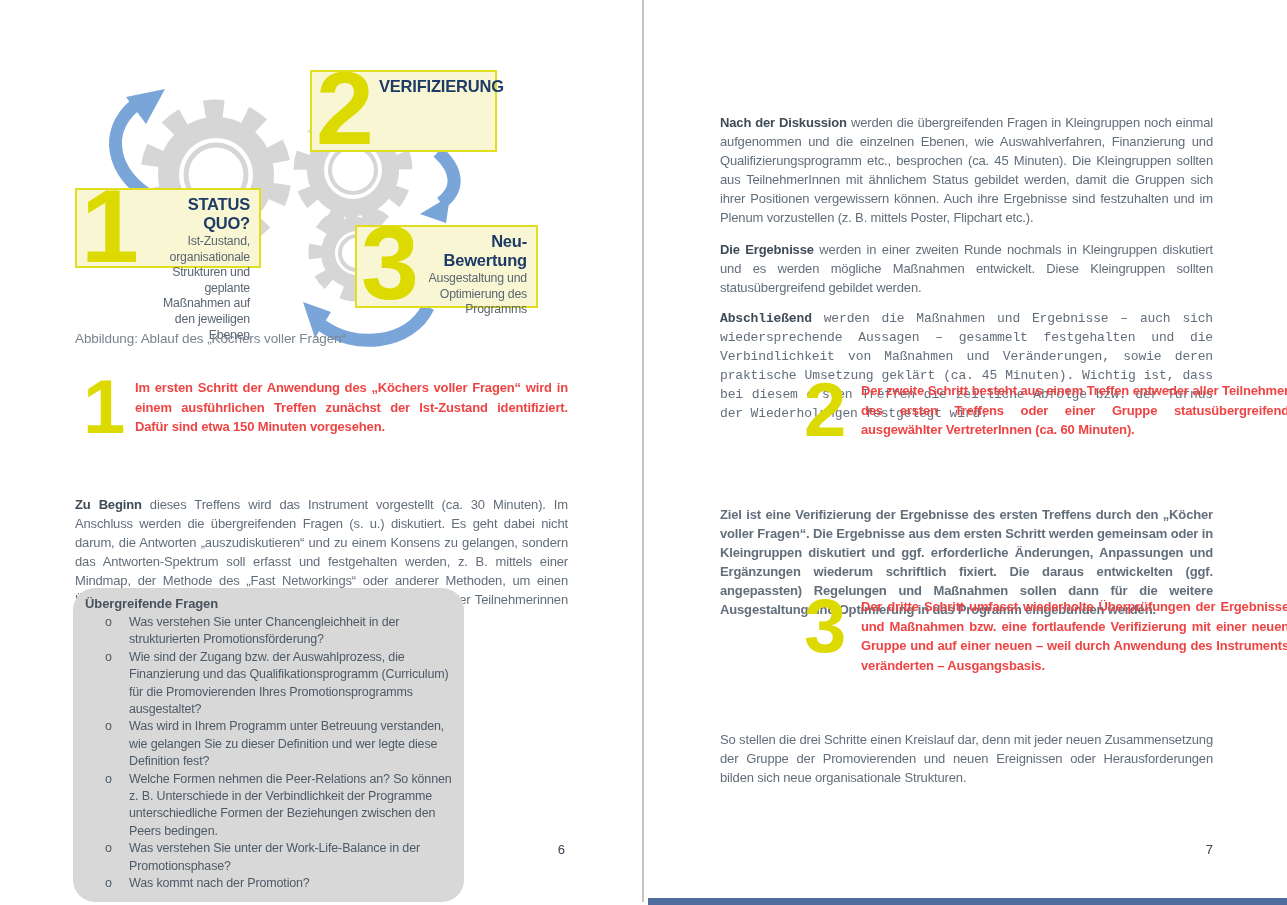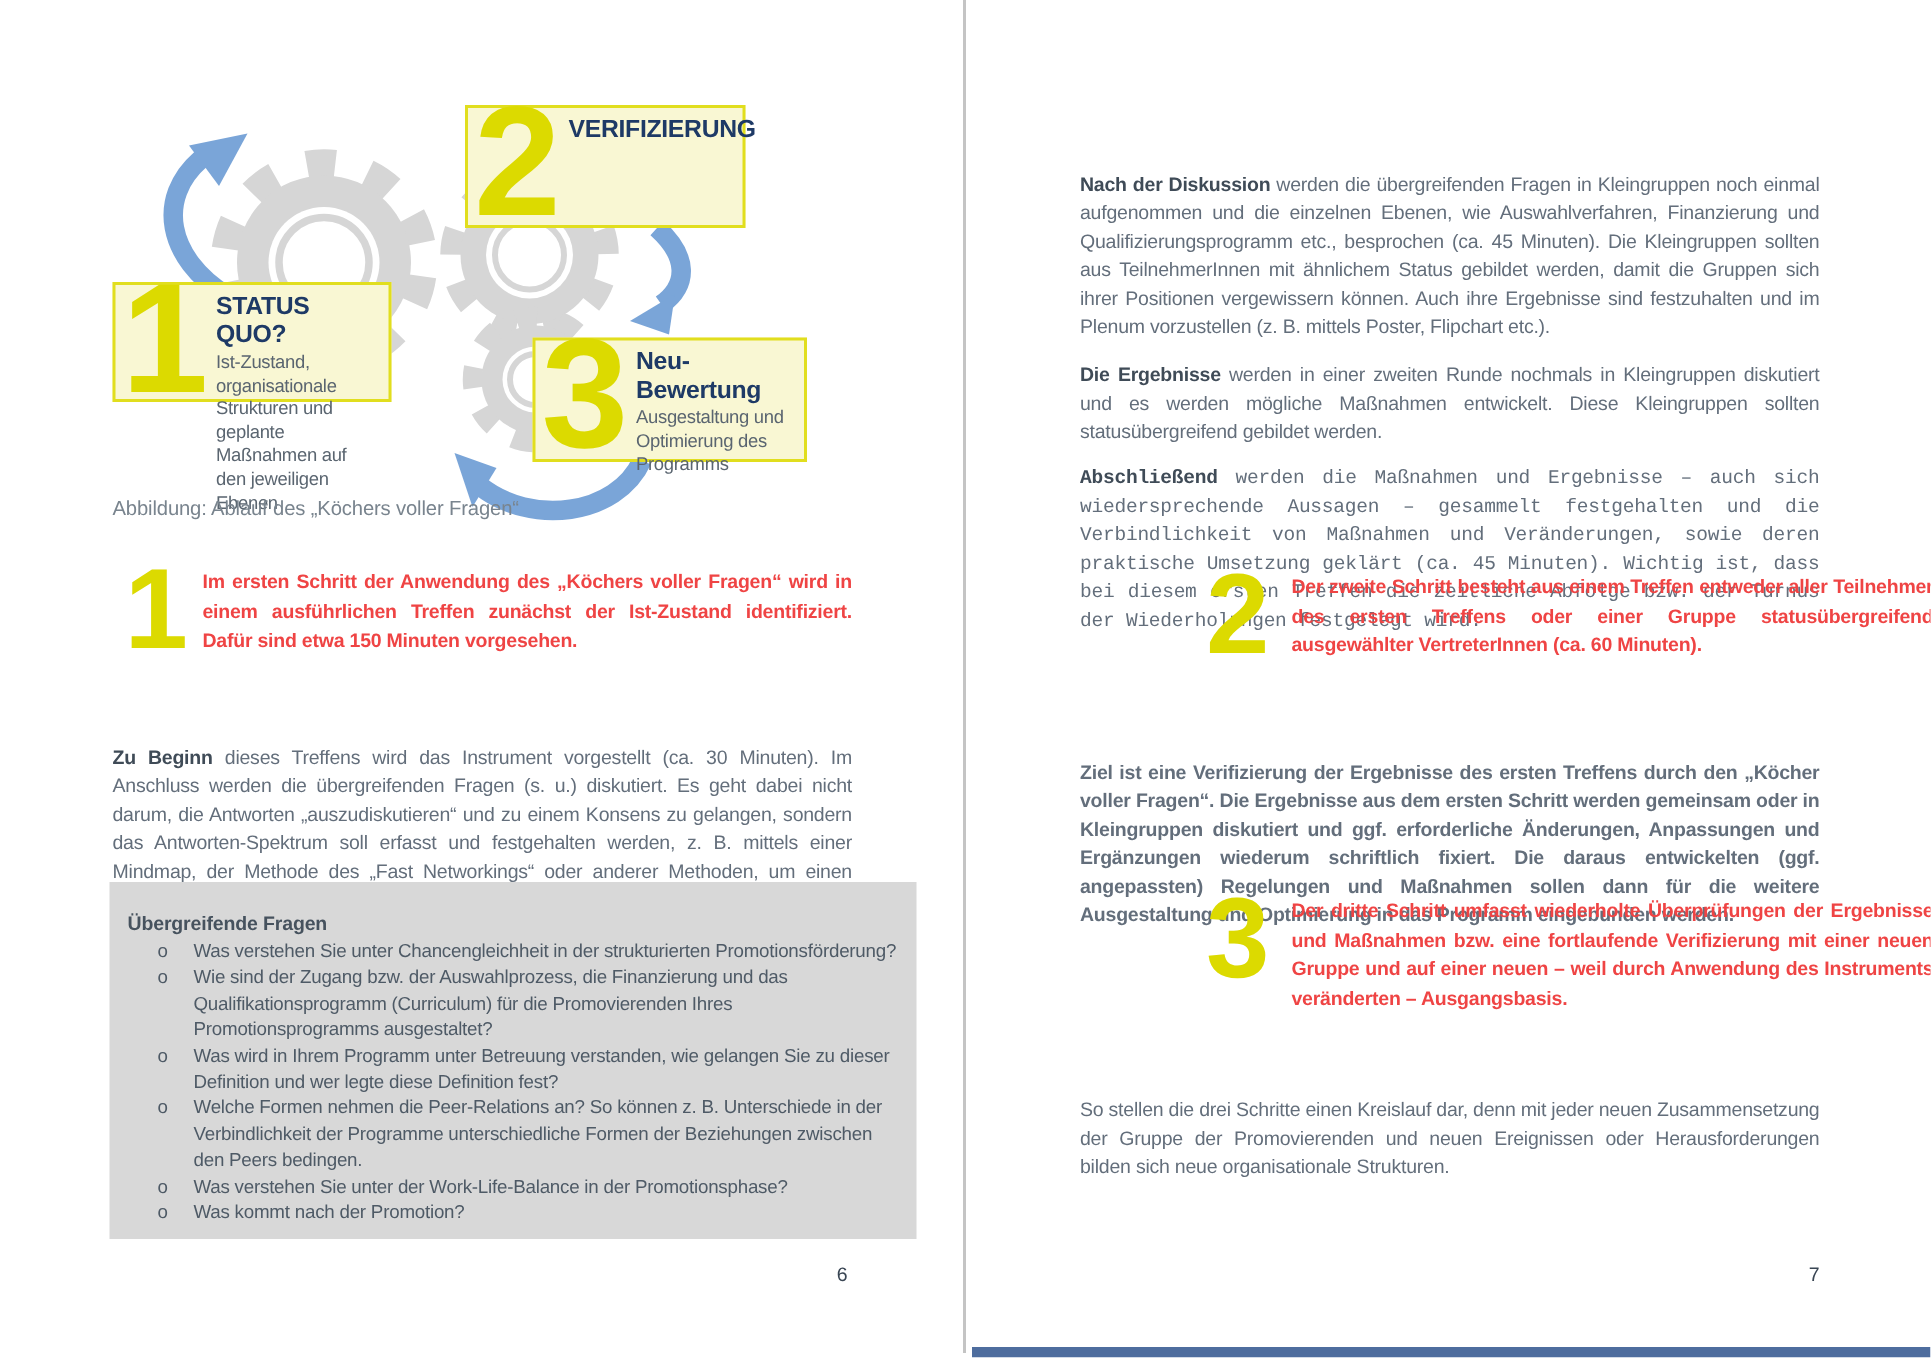--- a/index.html
+++ b/index.html
@@ -21,21 +21,21 @@
   .diagram svg { position:absolute; left:0; top:0; }
   .dbox {
     position:absolute; background:#f9f7d3; border:2px solid #e1de1e;
     padding:5px 9px 4px 9px;
   }
   .dnum {
     position:absolute; left:4px; top:-6px;
     font-size:104px; line-height:0.82; font-weight:bold; color:#dcda00;
     letter-spacing:-4px;
   }
-  .dbody { margin-left:58px; text-align:left; }
+  .dbody { margin-left:58px; text-align:right; }
   .dtitle { font-size:16.5px; font-weight:bold; color:#1e3a66; letter-spacing:-0.2px; margin-bottom:1px; }
   .dtext  { font-size:12.3px; line-height:15.6px; color:#5a6570; letter-spacing:-0.2px; }
   .box1 { left:75px;  top:188px; width:186px; height:80px; }
   .box2 { left:310px; top:70px;  width:187px; height:82px; }
   .box3 { left:355px; top:225px; width:183px; height:83px; }
   .fig-caption {
     position:absolute; left:75px; top:331px;
     font-size:13.5px; color:#79848e; letter-spacing:-0.1px;
   }
 
@@ -51,22 +51,22 @@
   .step-text {
     margin-left:60px; width:433px;
     font-size:13px; line-height:19.5px; font-weight:bold; color:#ef4444;
     text-align:justify; letter-spacing:-0.15px;
   }
   .page-right .step-num { left:84px; }
   .page-right .step-text { margin-left:141px; width:428px; }
 
   
   .fragen-box {
-    position:absolute; left:73px; top:588px; width:538px;
-    background:#d8d8d8; padding:20px 12px 9px 12px;
+    position:absolute; left:73px; top:588px; width:391px;
+    background:#d8d8d8; padding:8px 12px 9px 12px;border-radius:22px;
   }
   .fragen-heading { font-size:13px; font-weight:bold; color:#46525e; letter-spacing:-0.1px; margin-bottom:3px; }
   .fragen-list { list-style:none; margin-left:20px; }
   .fragen-item { display:flex; font-size:12.5px; line-height:17.4px; color:#4e5a66; letter-spacing:-0.15px; }
   .fragen-marker { width:24px; flex:0 0 24px; }
 
   .pagenum {
     position:absolute; top:842px; width:85px; text-align:right;
     font-size:13px; color:#3a4654;
   }

